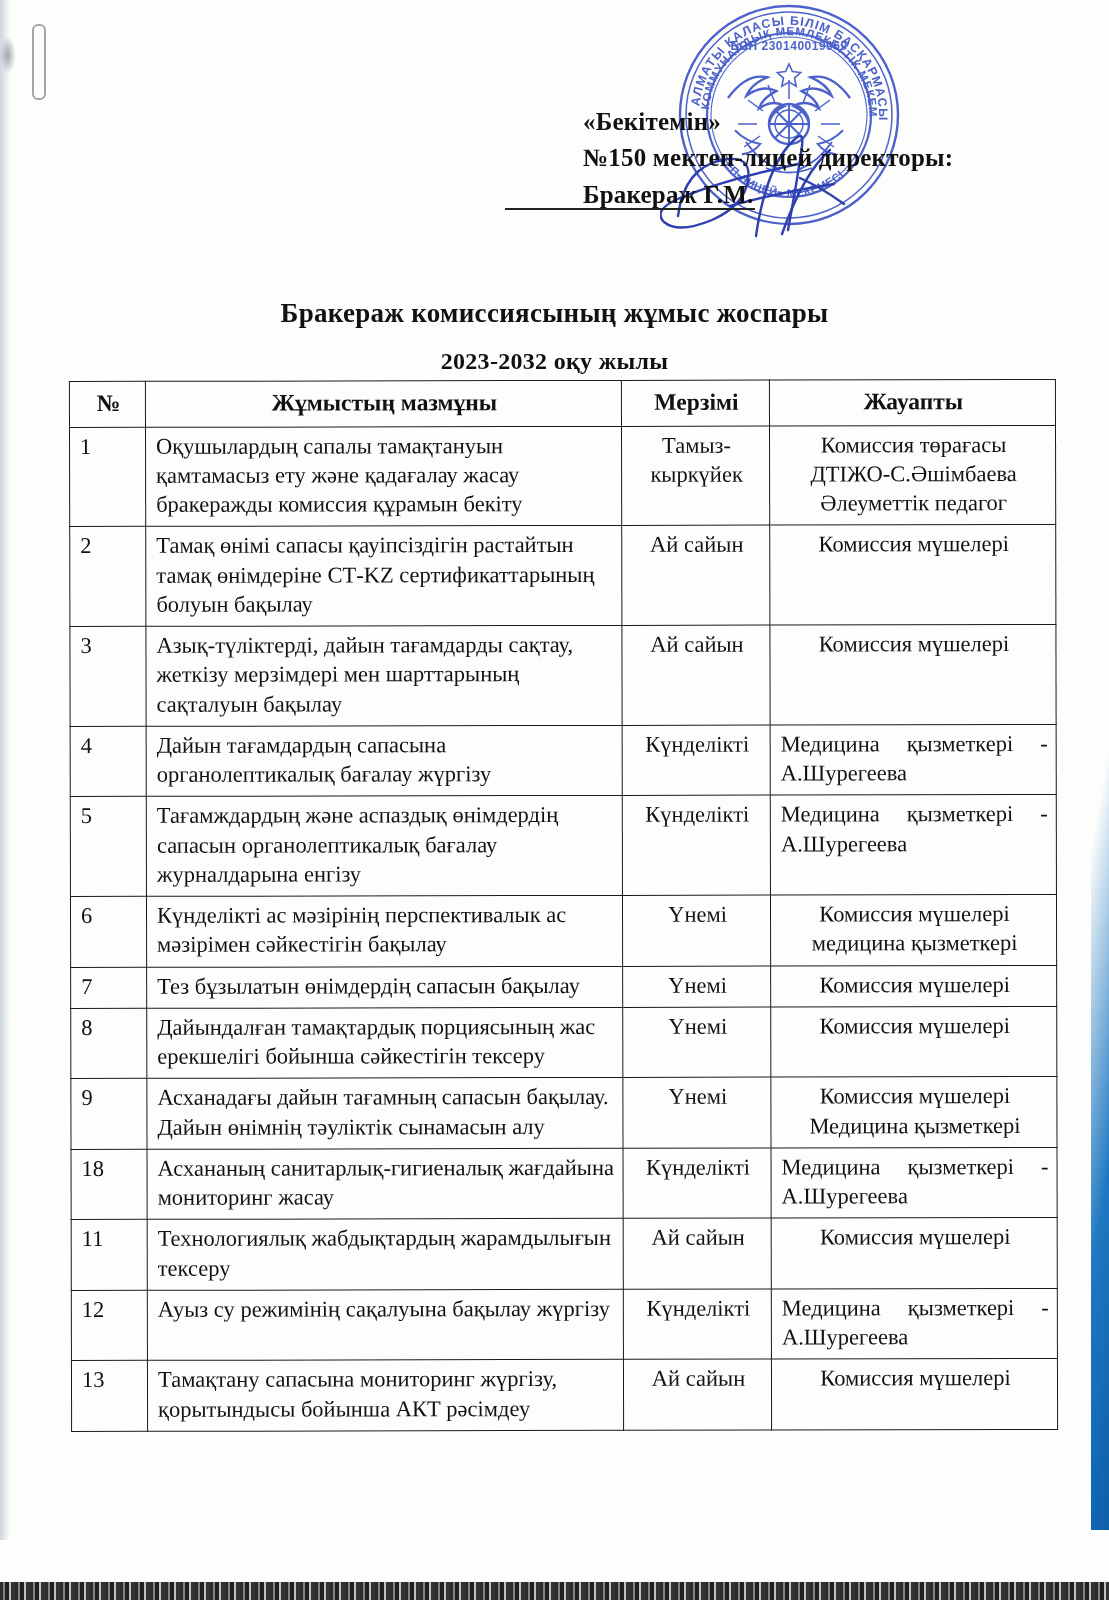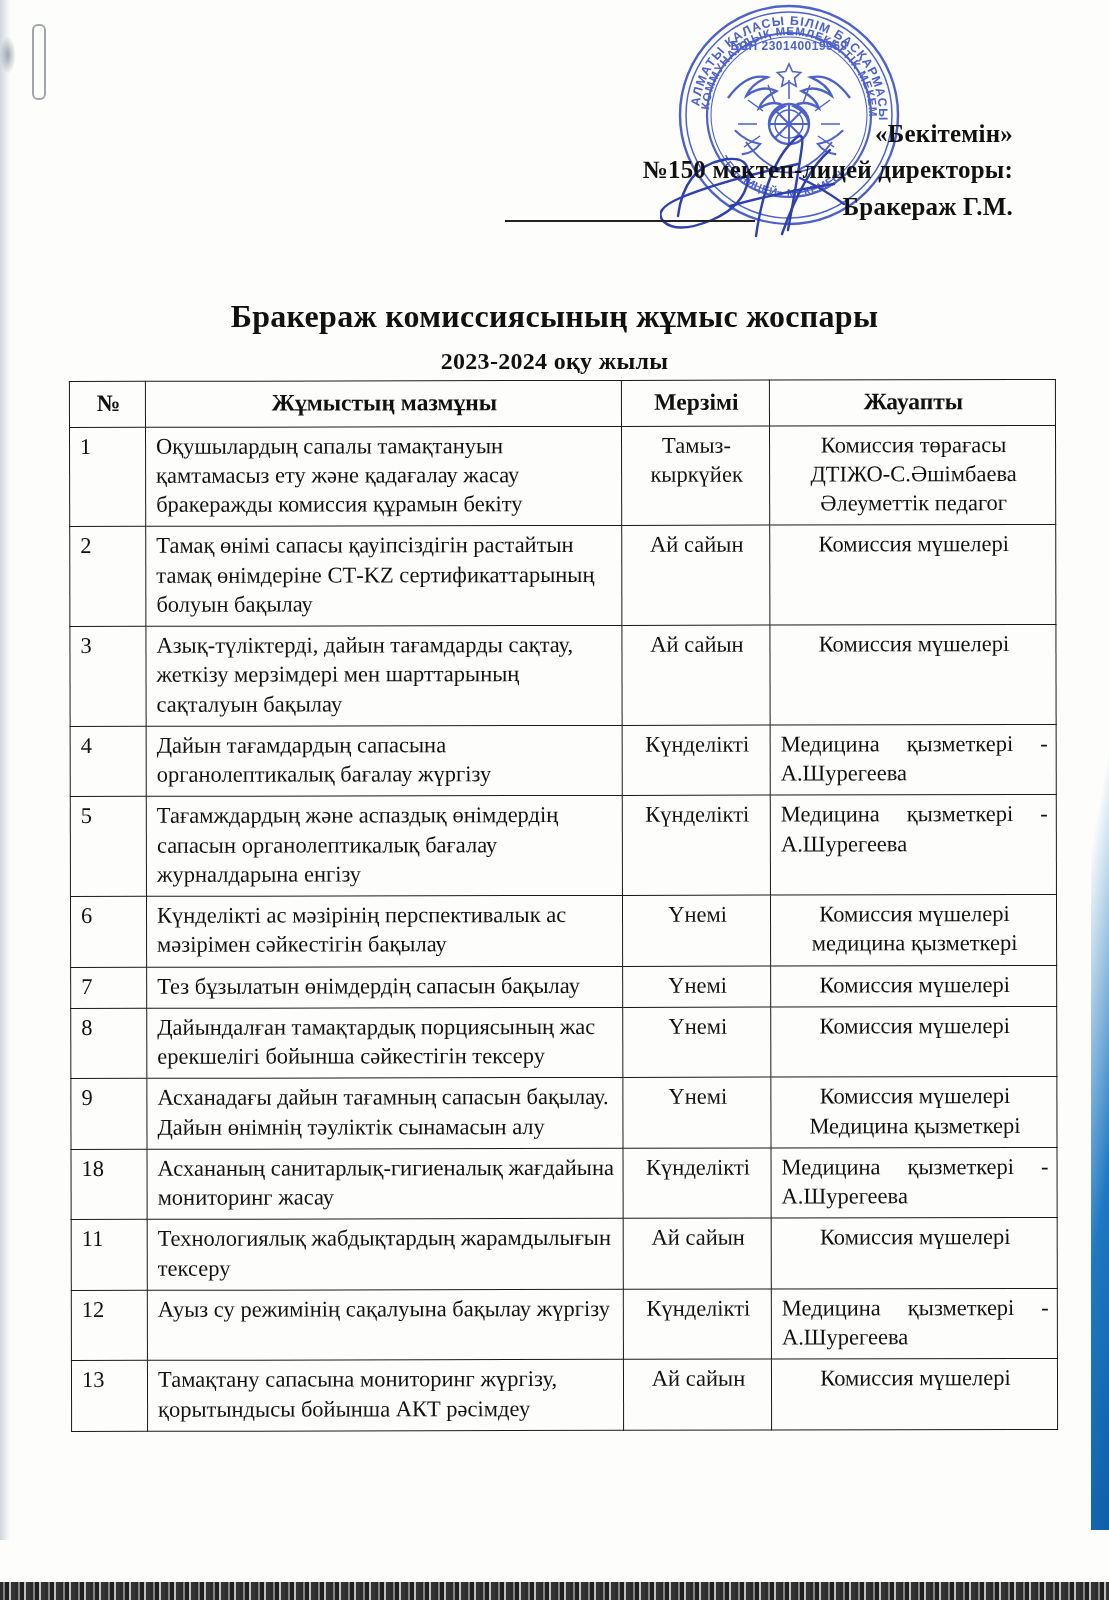--- a/index.html
+++ b/index.html
@@ -77,26 +77,24 @@
     background: radial-gradient(ellipse at center, rgba(90,100,115,.55), rgba(255,255,255,0) 70%);
     pointer-events: none;
   }
 
   
   .approval {
     position: absolute;
     right: 96px;
     top: 104px;
     width: 430px;
-    text-align: right;
     font-weight: bold;
     font-size: 25px;
     line-height: 1.42;
     letter-spacing: .2px;
-    margin-top: 12px;
   }
   .approval .line {
     white-space: nowrap;
   }
   .approval .sig-row {
     position: relative;
     margin-top: 2px;
   }
   .sig-rule {
     position: absolute;
@@ -129,21 +127,21 @@
   }
 
   
   .doc-title {
     position: absolute;
     left: 0;
     top: 298px;
     width: 1109px;
     text-align: center;
     font-weight: bold;
-    font-size: 32px;
+    font-size: 27px;
     letter-spacing: .3px;
   }
   .doc-subtitle {
     position: absolute;
     left: 0;
     top: 348px;
     width: 1109px;
     text-align: center;
     font-weight: bold;
     font-size: 24px;
@@ -280,21 +278,21 @@
   <div class="approval">
     <div class="line">«Бекітемін»</div>
     <div class="line">№150 мектеп-лицей директоры:</div>
     <div class="line sig-row">
       <span class="sig-rule"></span>
       <span>Бракераж Г.М.</span>
     </div>
   </div>
 
   <div class="doc-title">Бракераж комиссиясының жұмыс жоспары</div>
-  <div class="doc-subtitle">2023-2024 оқу жылы</div>
+  <div class="doc-subtitle">2023-2032 оқу жылы</div>
 
   <div class="table-wrap">
     <table class="plan">
       <colgroup>
         <col class="c-num">
           <col class="c-body">
           <col class="c-term">
           <col class="c-resp">
       </colgroup>
       <thead>

